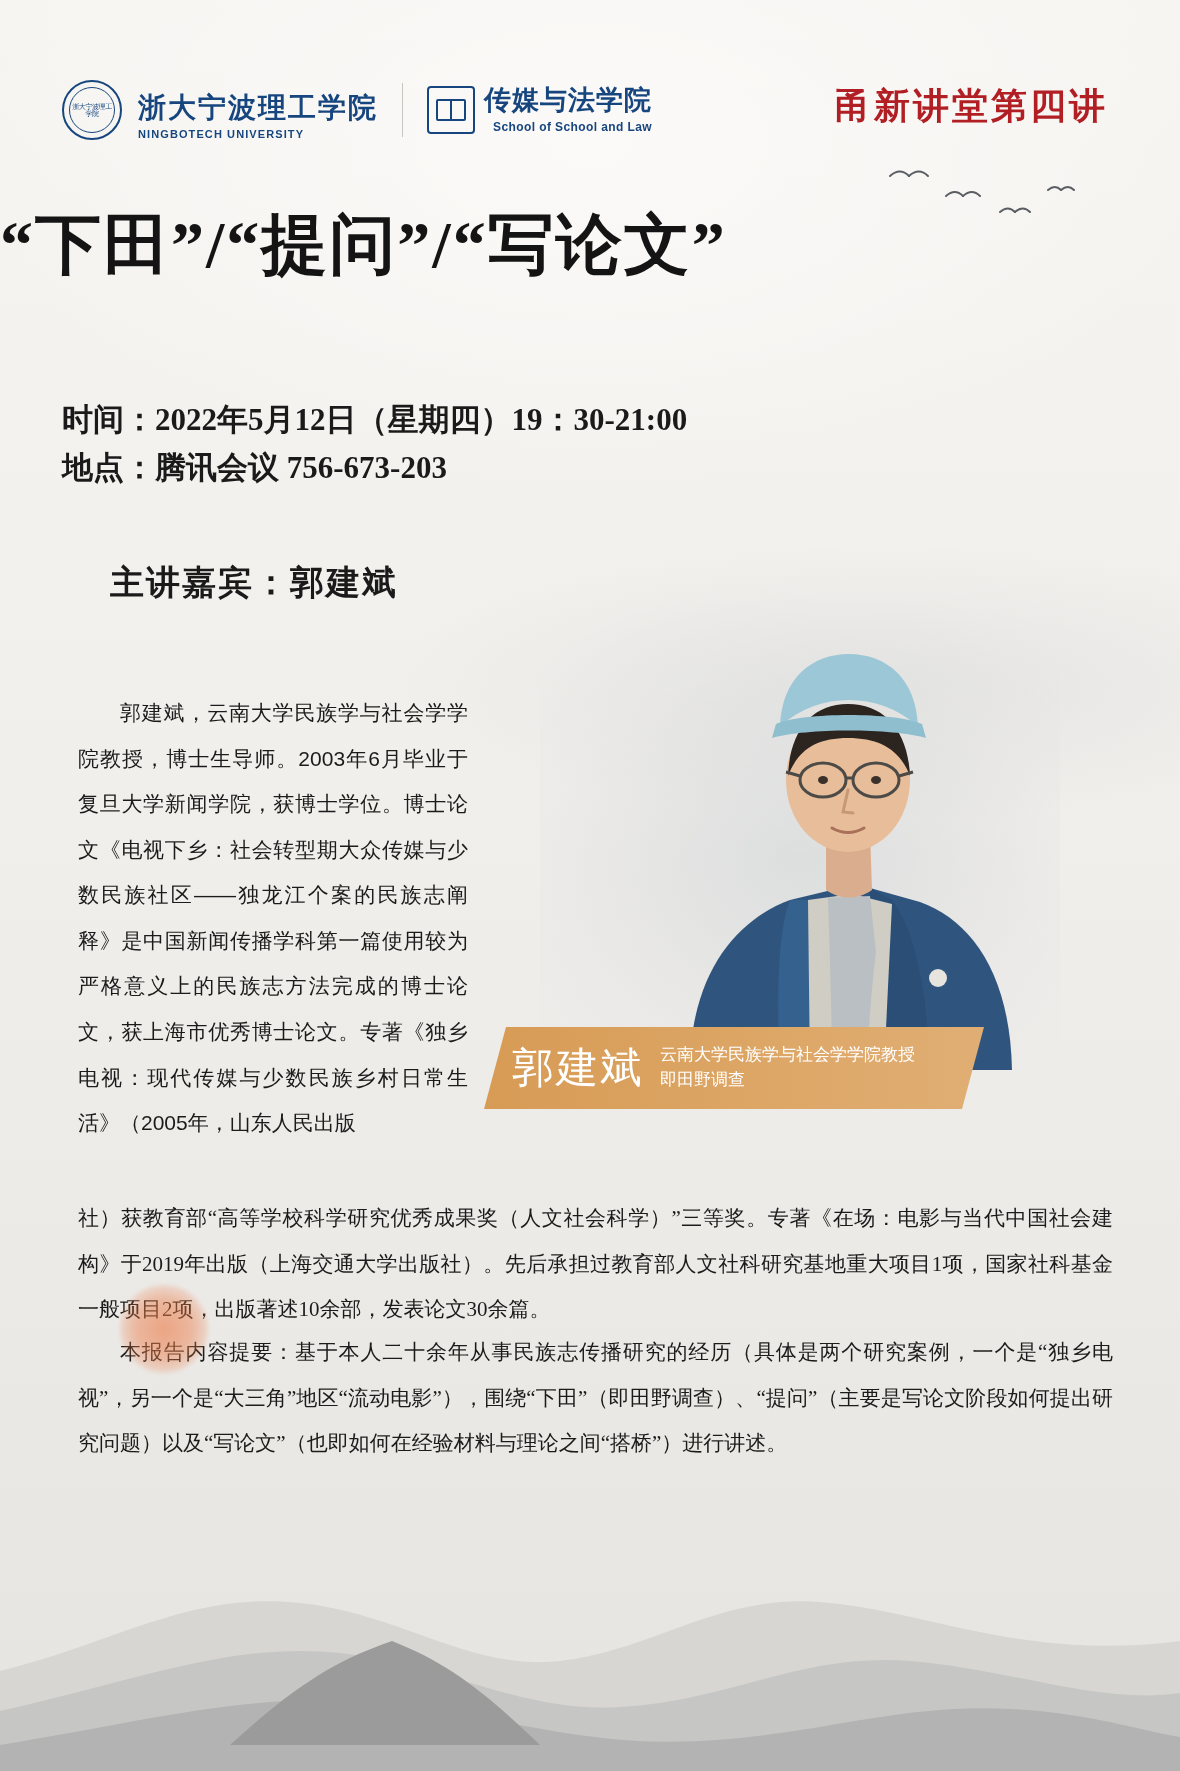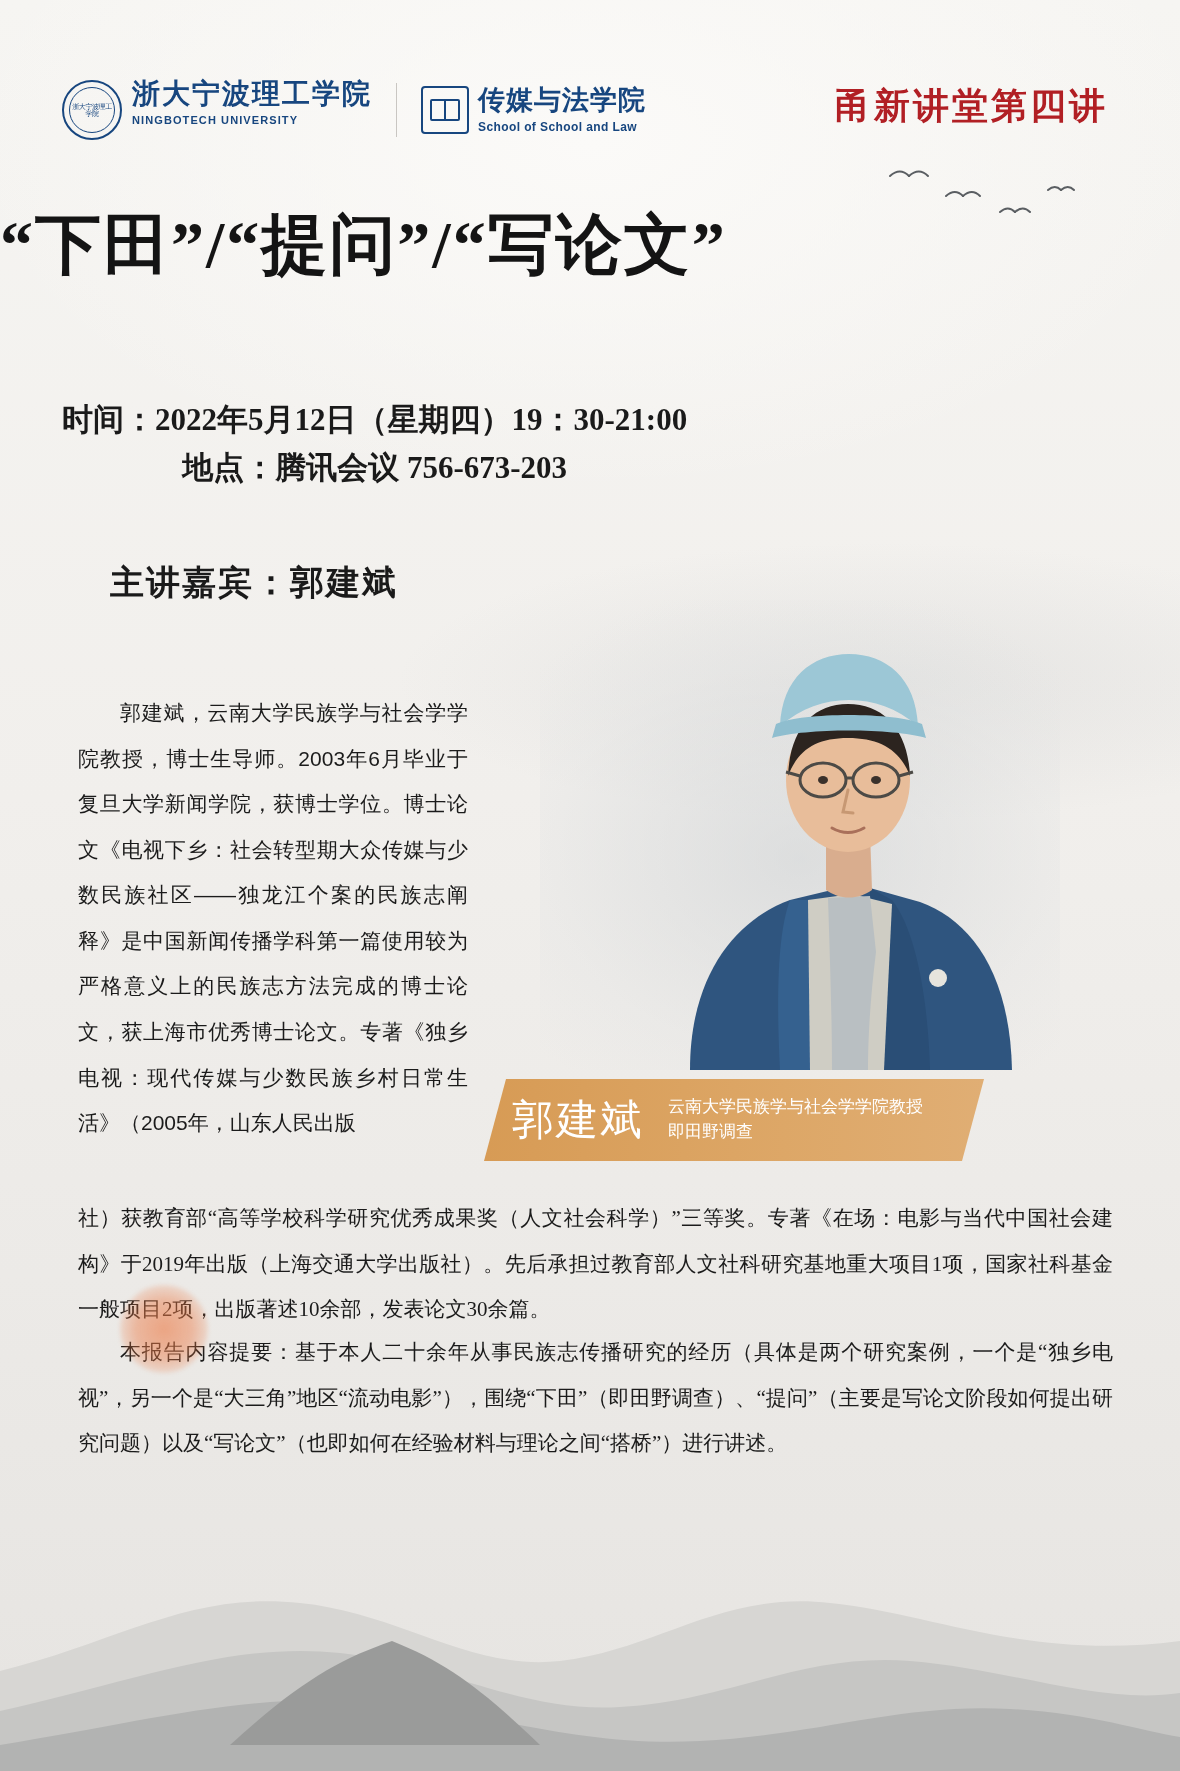--- a/index.html
+++ b/index.html
@@ -55,21 +55,21 @@
   
   .header {
     position: absolute;
     left: 0; top: 62px;
     width: 1180px; height: 96px;
     display: flex;
     align-items: center;
     padding-left: 62px;
     box-sizing: border-box;
   }
-  .logo-uni { display: flex; align-items: flex-start; gap: 10px; }
+  .logo-uni { display: flex; align-items: flex-end; gap: 16px; }
   .uni-seal {
     width: 56px; height: 56px;
     border-radius: 50%;
     border: 2px solid #17467f;
     position: relative;
     flex: none;
   }
   .uni-seal::after {
     content: "";
     position: absolute;
@@ -127,21 +127,21 @@
     position: relative;
   }
   .school-mark .book::after {
     content: "";
     position: absolute;
     left: 50%; top: -2px; bottom: -2px;
     width: 2px;
     background: #17467f;
     transform: translateX(-50%);
   }
-  .school-names { display: flex; flex-direction: column; line-height: 1; }
+  .school-names { display: flex; flex-direction: column; line-height: 1; align-items: flex-end; }
   .school-cn {
     font-family: "Liberation Serif", serif;
     font-size: 27px;
     font-weight: bold;
     color: #17467f;
     letter-spacing: 1px;
   }
   .school-en {
     font-size: 12px;
     color: #17467f;
@@ -185,21 +185,20 @@
 
   
   .meta {
     position: absolute;
     left: 62px; top: 396px;
     font-family: "Liberation Serif", serif;
     font-size: 31px;
     font-weight: bold;
     color: #1a1a1a;
     line-height: 1.55;
-    text-align: center;
   }
   .meta div { white-space: nowrap; }
 
   .speaker-line {
     position: absolute;
     left: 110px; top: 560px;
     font-family: "Liberation Serif", serif;
     font-size: 34px;
     font-weight: bold;
     color: #1a1a1a;
@@ -217,29 +216,28 @@
     position: absolute;
     inset: 0;
     background:
       radial-gradient(ellipse 420px 330px at 50% 55%, rgba(204,208,211,0.55) 0%, rgba(222,224,225,0.25) 60%, rgba(222,224,225,0) 85%);
   }
   .person { position: absolute; left: 0; top: 0; width: 520px; height: 470px; }
   .person svg { display: block; width: 100%; height: 100%; }
 
   .name-plate {
     position: absolute;
-    left: 484px; top: 1079px;
+    left: 484px; top: 1027px;
     width: 500px; height: 82px;
     background: linear-gradient(90deg, #d79b55 0%, #dda767 60%, #e0ae74 100%);
     display: flex;
     align-items: center;
     padding-left: 28px;
     box-sizing: border-box;
     clip-path: polygon(22px 0, 100% 0, 478px 100%, 0 100%);
-    gap: 8px;
   }
   .name-plate .np-name {
     font-family: "Liberation Serif", serif;
     font-size: 42px;
     color: #ffffff;
     letter-spacing: 2px;
     margin-right: 16px;
     white-space: nowrap;
   }
   .name-plate .np-titles {

